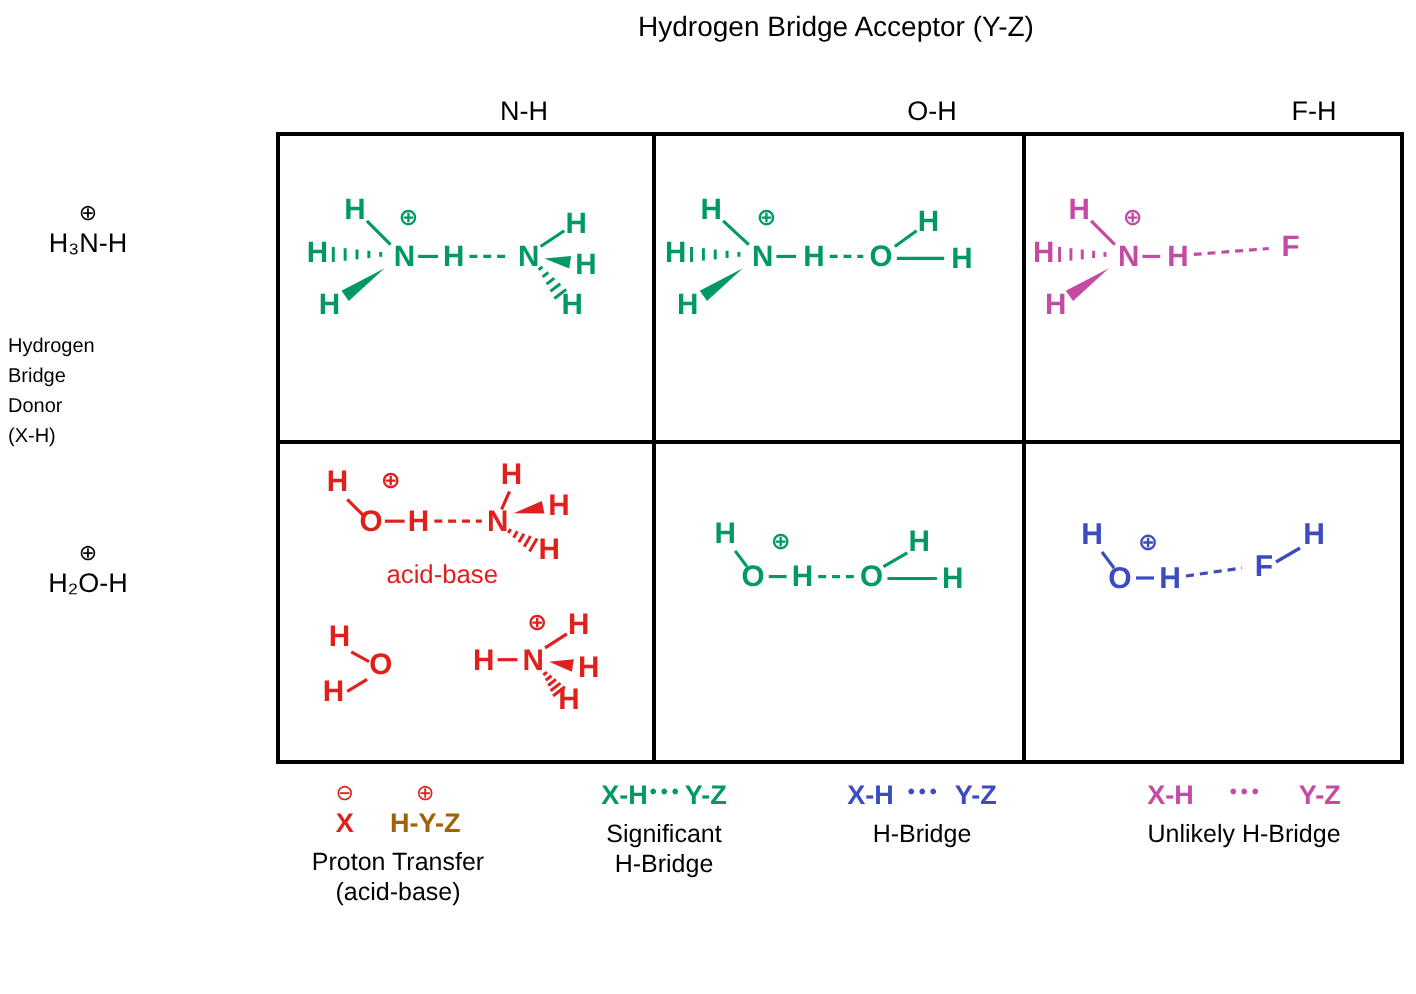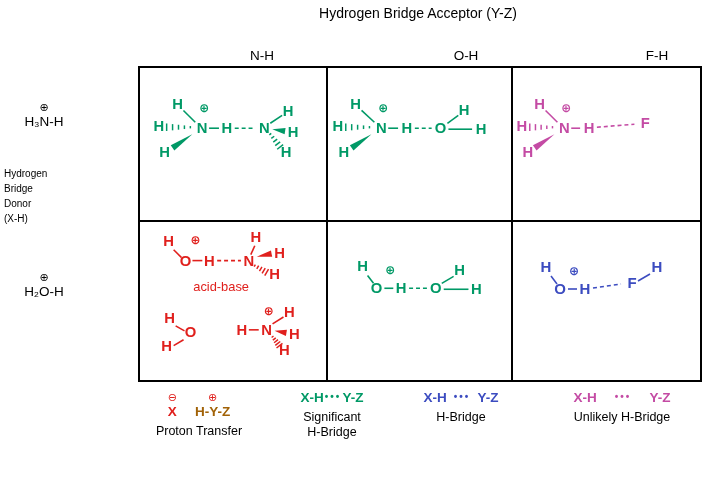--- a/index.html
+++ b/index.html
@@ -237,20 +237,21 @@
         <span class="charge-sm" style="color: rgb(224, 32, 29);">⊖</span>
         <span class="sym" style="color: rgb(224, 32, 29);">X</span>
       </span>
       <span class="sym-stack">
         <span class="charge-sm" style="color: rgb(224, 32, 29);">⊕</span>
         <span class="sym" style="color: #a16207;">H-Y-Z</span>
       </span>
     </div>
     <div class="cap">
       <div>Proton Transfer</div>
+      <div>(acid-base)</div>
     </div>
   </div>
 
   <div class="legend-item li1">
     <div class="sym-row pad-top">
       <span class="sym" style="color: rgb(0, 153, 102);">X-H</span>
       <span class="dots" style="color: rgb(0, 153, 102);">•••</span>
       <span class="sym" style="color: rgb(0, 153, 102);">Y-Z</span>
     </div>
     <div class="cap">

